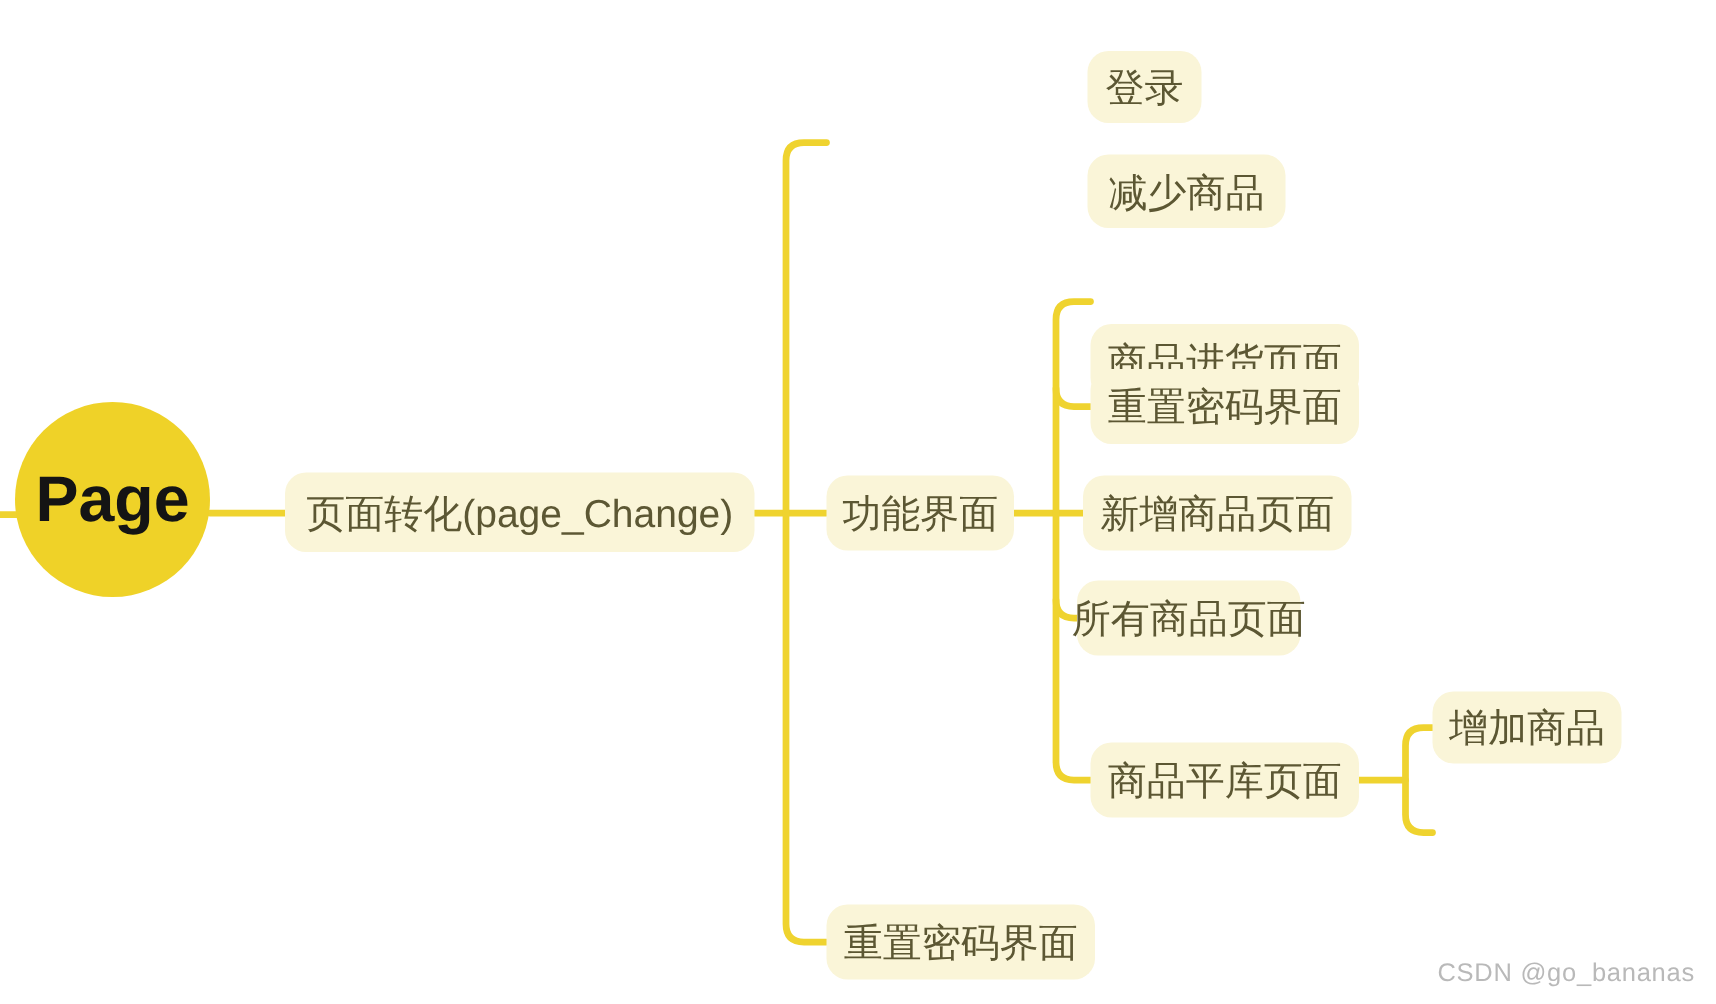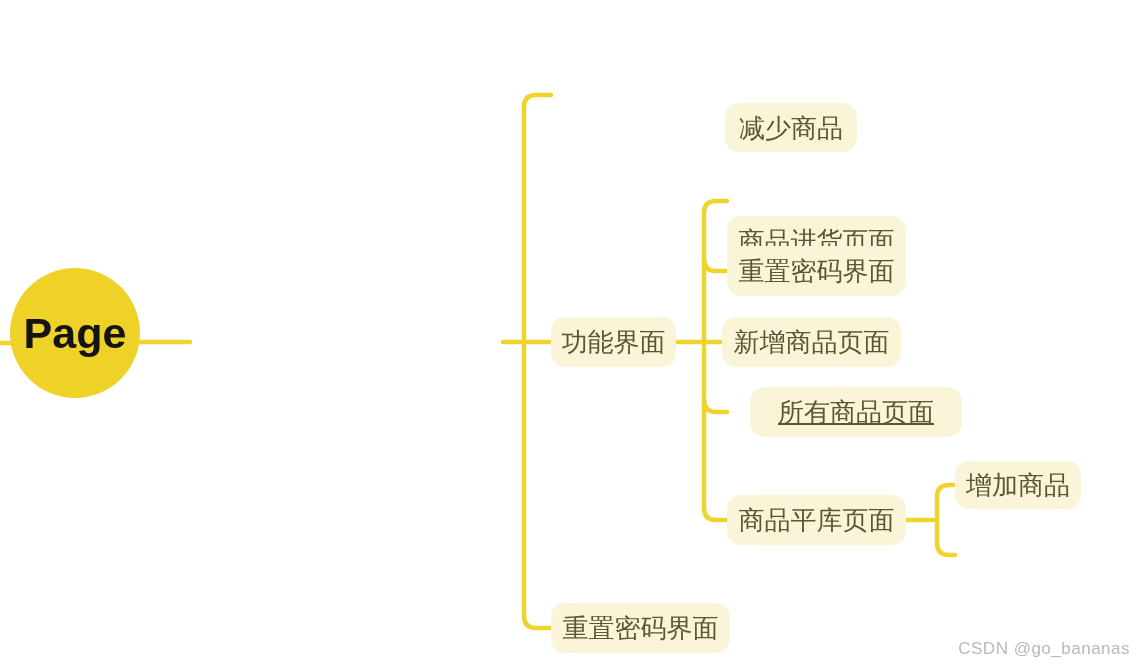--- a/index.html
+++ b/index.html
@@ -60,34 +60,36 @@
     <path d="M675 342 H727"></path>
     <path d="M727 201 H716 Q704 201 704 213 V508 Q704 520 716 520 H727"></path>
     <path d="M704 259 Q704 271 716 271 H727"></path>
     <path d="M704 400 Q704 412 716 412 H727"></path>
     <path d="M905 520 H937"></path>
     <path d="M955 485 H949 Q937 485 937 497 V543 Q937 555 949 555 H955"></path>
   </svg>
 
   <div class="root-node">Page</div>
 
+  <div class="node" style="left:190px;top:315px;width:313px;height:53px;">页面转化(page_Change)</div>
 
 
+  <div class="node" style="left:725px;top:34px;width:76px;height:48px;">登录</div>
 
   <div class="node" style="left:725px;top:103px;width:132px;height:49px;">减少商品</div>
 
   <div class="node" style="left:551px;top:317px;width:125px;height:50px;">功能界面</div>
 
   <div class="node" style="left:727px;top:176px;width:179px;height:50px;margin-top:40px;">商品进货页面</div>
 
   <div class="node" style="left:727px;top:246px;width:179px;height:50px;">重置密码界面</div>
 
   <div class="node" style="left:722px;top:317px;width:179px;height:50px;">新增商品页面</div>
 
-  <div class="node" style="left:750px;top:387px;width:212px;height:50px;text-decoration:underline;">所有商品页面</div>
+  <div class="node" style="left:718px;top:387px;width:149px;height:50px;">所有商品页面</div>
 
   <div class="node" style="left:727px;top:495px;width:179px;height:50px;">商品平库页面</div>
 
   <div class="node" style="left:955px;top:461px;width:126px;height:48px;">增加商品</div>
 
 
   <div class="node" style="left:551px;top:603px;width:179px;height:50px;">重置密码界面</div>
 
   <div class="watermark">CSDN @go_bananas</div>
 

